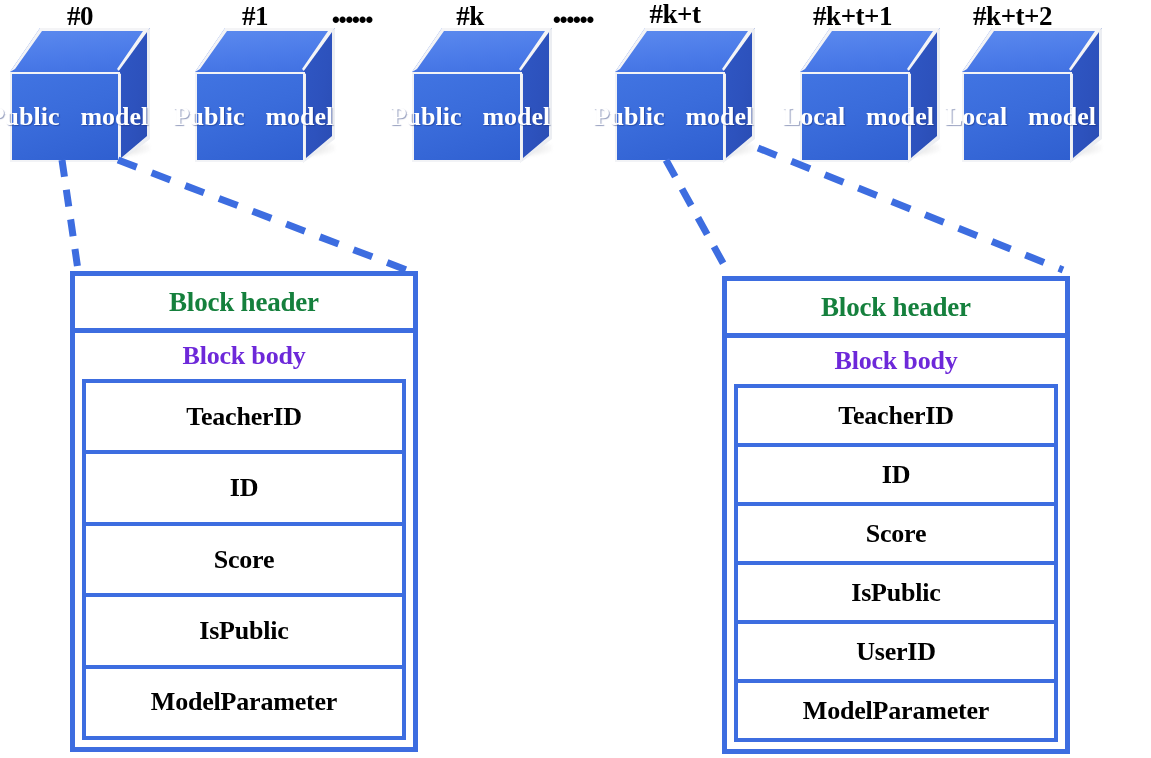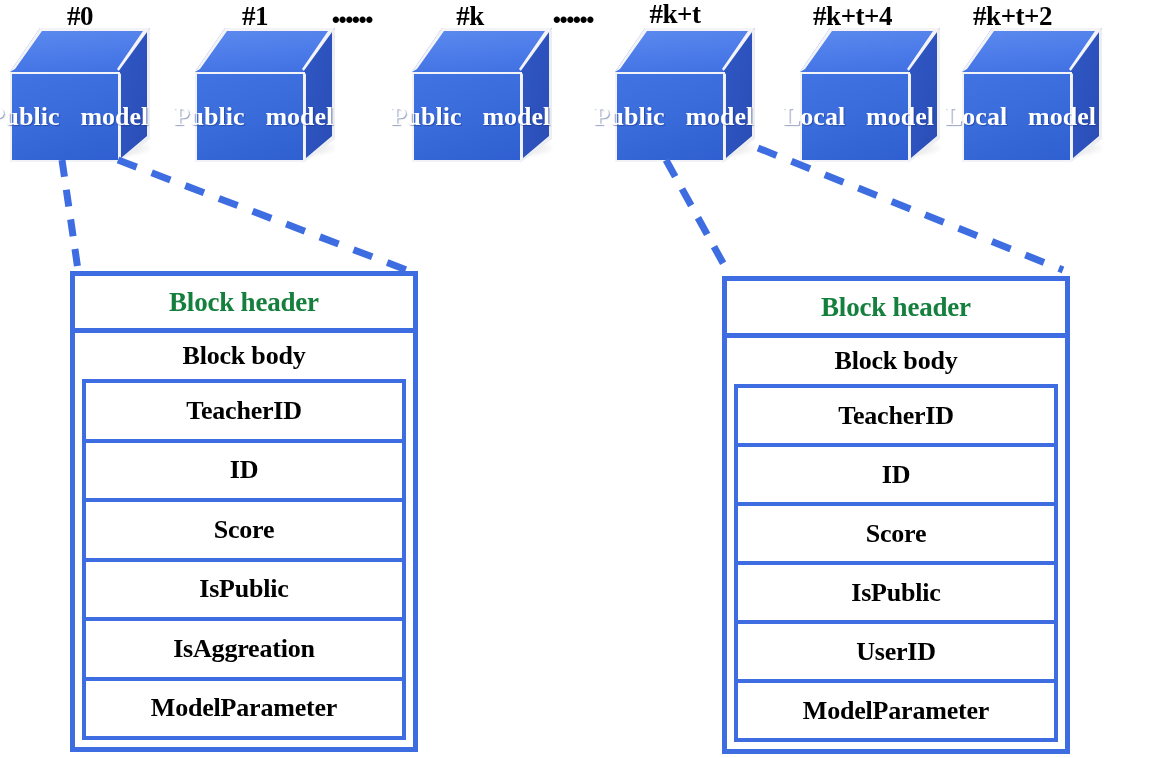--- a/index.html
+++ b/index.html
@@ -152,21 +152,21 @@
     color: #15803d;
     letter-spacing: -0.2px;
   }
   .block-body-label {
     display: flex;
     align-items: center;
     justify-content: center;
     font-family: "Liberation Serif", "DejaVu Serif", serif;
     font-weight: bold;
     font-size: 26px;
-    color: #000000;
+    color: #6d28d9;
     letter-spacing: -0.2px;
   }
   .block-fields {
     margin: 0 7px 7px 7px;
     border: 4px solid #3d6de0;
     border-bottom: 4px solid #3d6de0;
     box-sizing: border-box;
     flex: 1;
     display: flex;
     flex-direction: column;
@@ -193,21 +193,21 @@
 <body>
 
 <div id="stage">
 
   <div class="chain-label" style="left:35px; top:3px; width:90px;">#0</div>
   <div class="chain-label" style="left:210px; top:3px; width:90px;">#1</div>
   <div class="ellipsis-label" style="left:332px; top:9px;">••••••</div>
   <div class="chain-label" style="left:425px; top:3px; width:90px;">#k</div>
   <div class="ellipsis-label" style="left:553px; top:9px;">••••••</div>
   <div class="chain-label" style="left:625px; top:1px; width:100px;">#k+t</div>
-  <div class="chain-label" style="left:790px; top:3px; width:125px;">#k+t+4</div>
+  <div class="chain-label" style="left:790px; top:3px; width:125px;">#k+t+1</div>
   <div class="chain-label" style="left:950px; top:3px; width:125px;">#k+t+2</div>
 
   <div class="cube" style="left:10px; top:28px;">
     <div class="shadow"></div>
     <div class="face-top"></div>
     <div class="face-top-edge"></div>
     <div class="face-right"></div>
     <div class="face-right-edge"></div>
     <div class="face-front">
       <span class="cube-line">Public</span>
@@ -287,21 +287,20 @@
   </svg>
 
   <div class="block" style="left:70px; top:271px; width:348px; height:481px;">
     <div class="block-header" style="height:57px;">Block header</div>
     <div class="block-body-label" style="height:46px;">Block body</div>
     <div class="block-fields">
       <div class="field-row">TeacherID</div>
       <div class="field-row">ID</div>
       <div class="field-row">Score</div>
       <div class="field-row">IsPublic</div>
-      <div class="field-row">IsAggreation</div>
       <div class="field-row">ModelParameter</div>
     </div>
   </div>
 
   <div class="block" style="left:722px; top:276px; width:348px; height:478px;">
     <div class="block-header" style="height:57px;">Block header</div>
     <div class="block-body-label" style="height:46px;">Block body</div>
     <div class="block-fields">
       <div class="field-row">TeacherID</div>
       <div class="field-row">ID</div>

